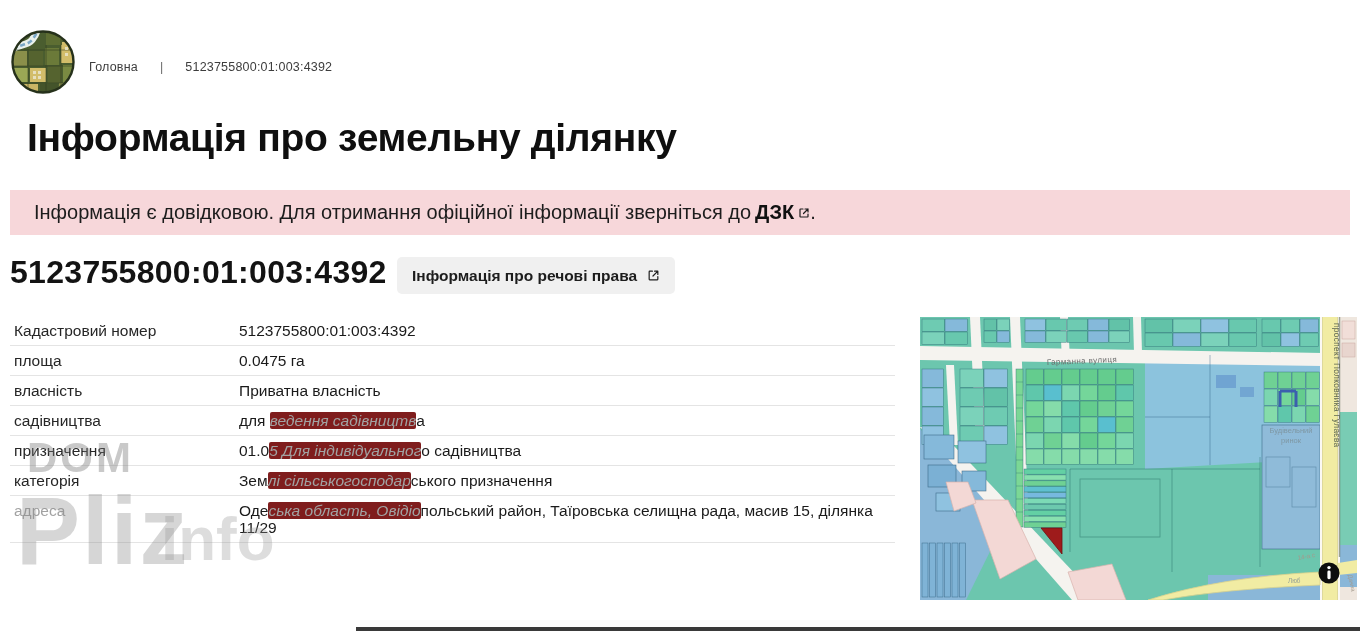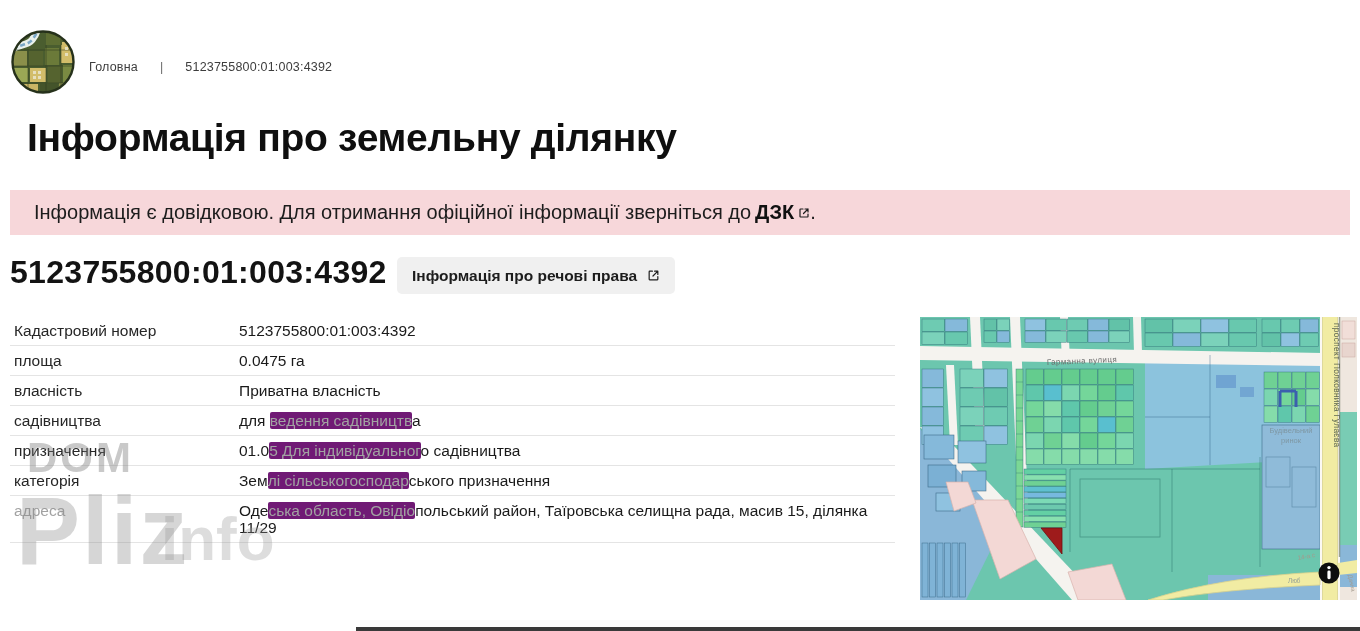--- a/index.html
+++ b/index.html
@@ -26,21 +26,21 @@
   .parcel-number{position:absolute;left:10px;top:254px;font-size:32px;font-weight:700;
     color:#131313;letter-spacing:.3px;}
   .rights-button{position:absolute;left:397px;top:257px;height:37px;background:#f0f0f0;border:none;
     border-radius:5px;font-family:inherit;font-size:15.5px;font-weight:600;color:#1d1d1d;
     display:flex;align-items:center;gap:10px;padding:0 15px;cursor:pointer;}
   
   .details{position:absolute;left:10px;top:316px;width:885px;}
   .drow{display:flex;border-bottom:1px solid #e4e4e4;padding:6px 0 6px 4px;font-size:15.5px;}
   .dlabel{width:225px;flex:none;color:#262626;line-height:17px;}
   .dvalue{flex:1;color:#1a1a1a;line-height:17px;}
-  .muted{color:#a2a2a2;background:#701a75;border-radius:2px;}
+  .muted{color:#a2a2a2;background:#7f1d1d;border-radius:2px;font-style:italic;}
   .mutedtext{color:#a2a2a2;}
   
   .map{position:absolute;left:920px;top:317px;width:437px;height:283px;overflow:hidden;
     background:#6cc6ae;cursor:grab;}
   .map svg{display:block;font-family:"Liberation Sans",sans-serif;}
   
   .wm{position:absolute;font-weight:700;line-height:1;pointer-events:none;z-index:6;white-space:nowrap;}
   .wm1{left:27px;top:437px;font-size:42px;color:rgba(120,120,120,.40);letter-spacing:3px;}
   .wm2{left:16px;top:483px;font-size:96px;color:rgba(135,135,135,.34);letter-spacing:2px;}
   .wm3{left:161px;top:508px;font-size:62px;color:rgba(150,150,150,.32);}

